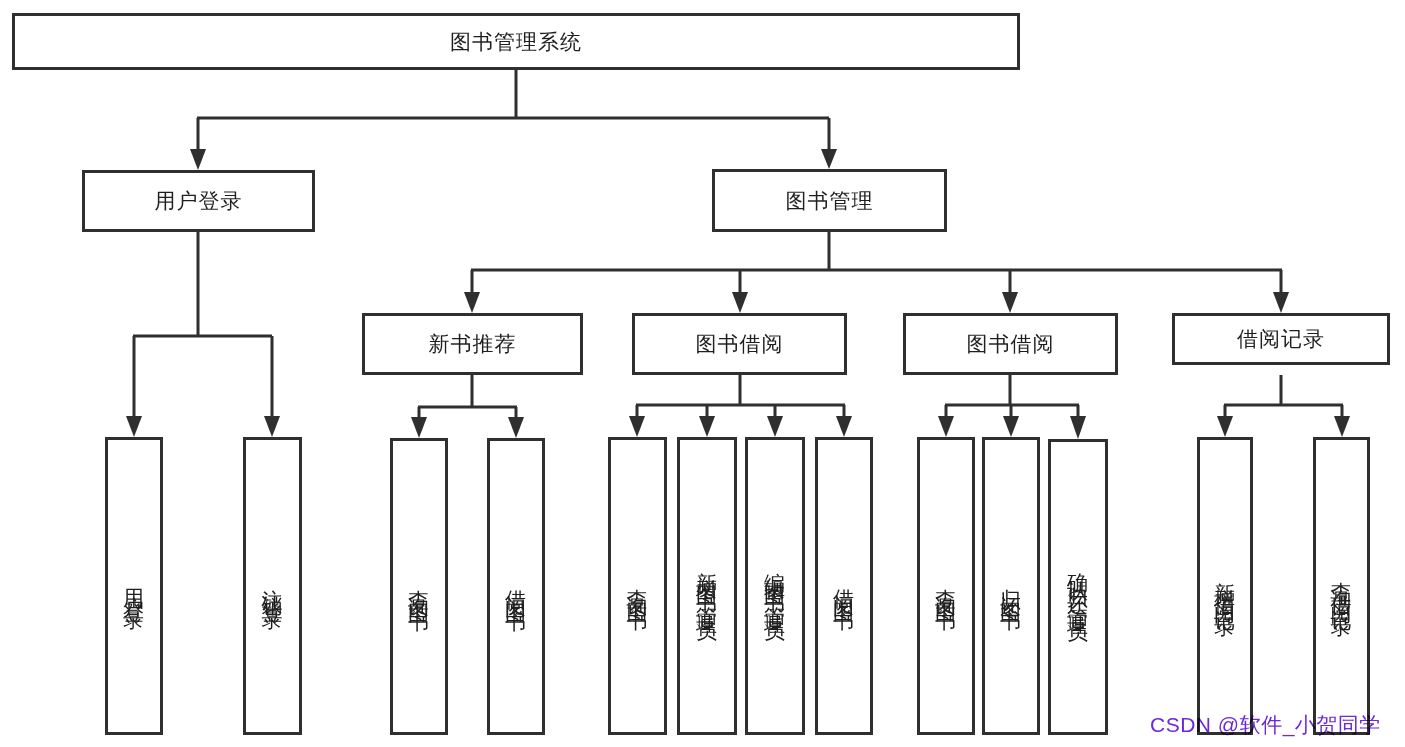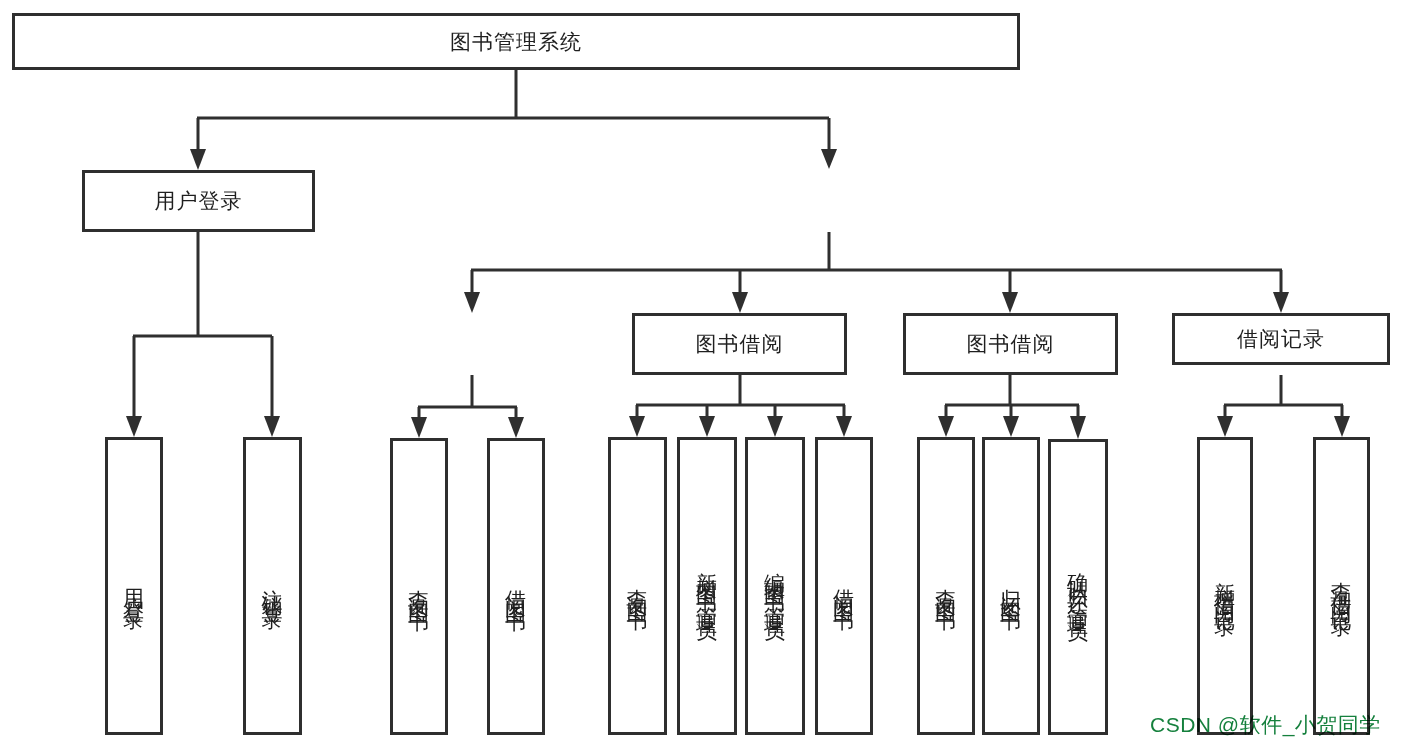--- a/index.html
+++ b/index.html
@@ -16,21 +16,21 @@
   .vbox{
     position:absolute;z-index:2;background:#fff;border:3px solid #2f2f2f;
     box-sizing:border-box;display:flex;align-items:center;justify-content:center;
   }
   .vbox span{
     writing-mode:vertical-rl;text-orientation:mixed;
     font-size:21px;letter-spacing:7px;line-height:1;white-space:nowrap;
   }
   #watermark{
     position:absolute;z-index:5;left:1150px;top:711px;font-size:21px;
-    color:#15803d;mix-blend-mode:multiply;white-space:nowrap;letter-spacing:0.5px;
+    color:#6d28d9;mix-blend-mode:multiply;white-space:nowrap;letter-spacing:0.5px;
   }
 </style>
 </head>
 <body>
 
 <div id="canvas">
 
   <svg id="wires" width="1405" height="747" viewBox="0 0 1405 747">
     <g stroke="#2f2f2f" stroke-width="3" fill="none">
 
@@ -71,21 +71,27 @@
     </g>
   </svg>
 
   <div class="hbox" style="left:12px;top:13px;width:1008px;height:57px;">
     <span>图书管理系统</span>
   </div>
 
   <div class="hbox" style="left:82px;top:170px;width:233px;height:62px;">
     <span>用户登录</span>
   </div>
+  <div class="hbox" style="left:712px;top:169px;width:235px;height:63px;">
+    <span>图书管理</span>
+  </div>
 
+  <div class="hbox" style="left:362px;top:313px;width:221px;height:62px;">
+    <span>新书推荐</span>
+  </div>
   <div class="hbox" style="left:632px;top:313px;width:215px;height:62px;">
     <span>图书借阅</span>
   </div>
   <div class="hbox" style="left:903px;top:313px;width:215px;height:62px;">
     <span>图书借阅</span>
   </div>
   <div class="hbox" style="left:1172px;top:313px;width:218px;height:52px;">
     <span>借阅记录</span>
   </div>
 

